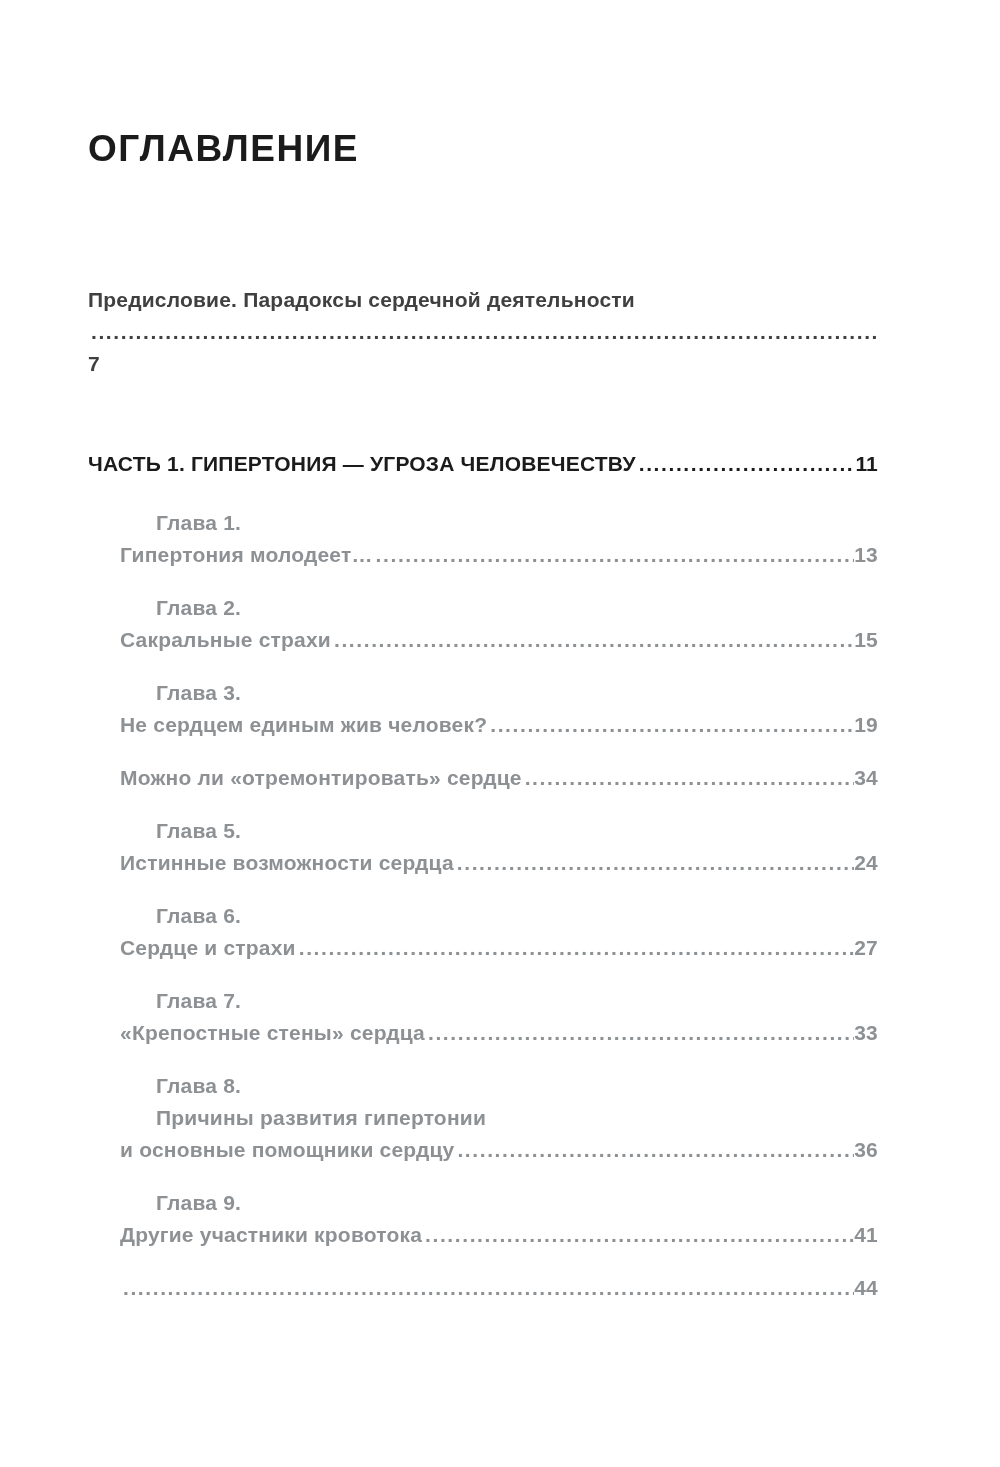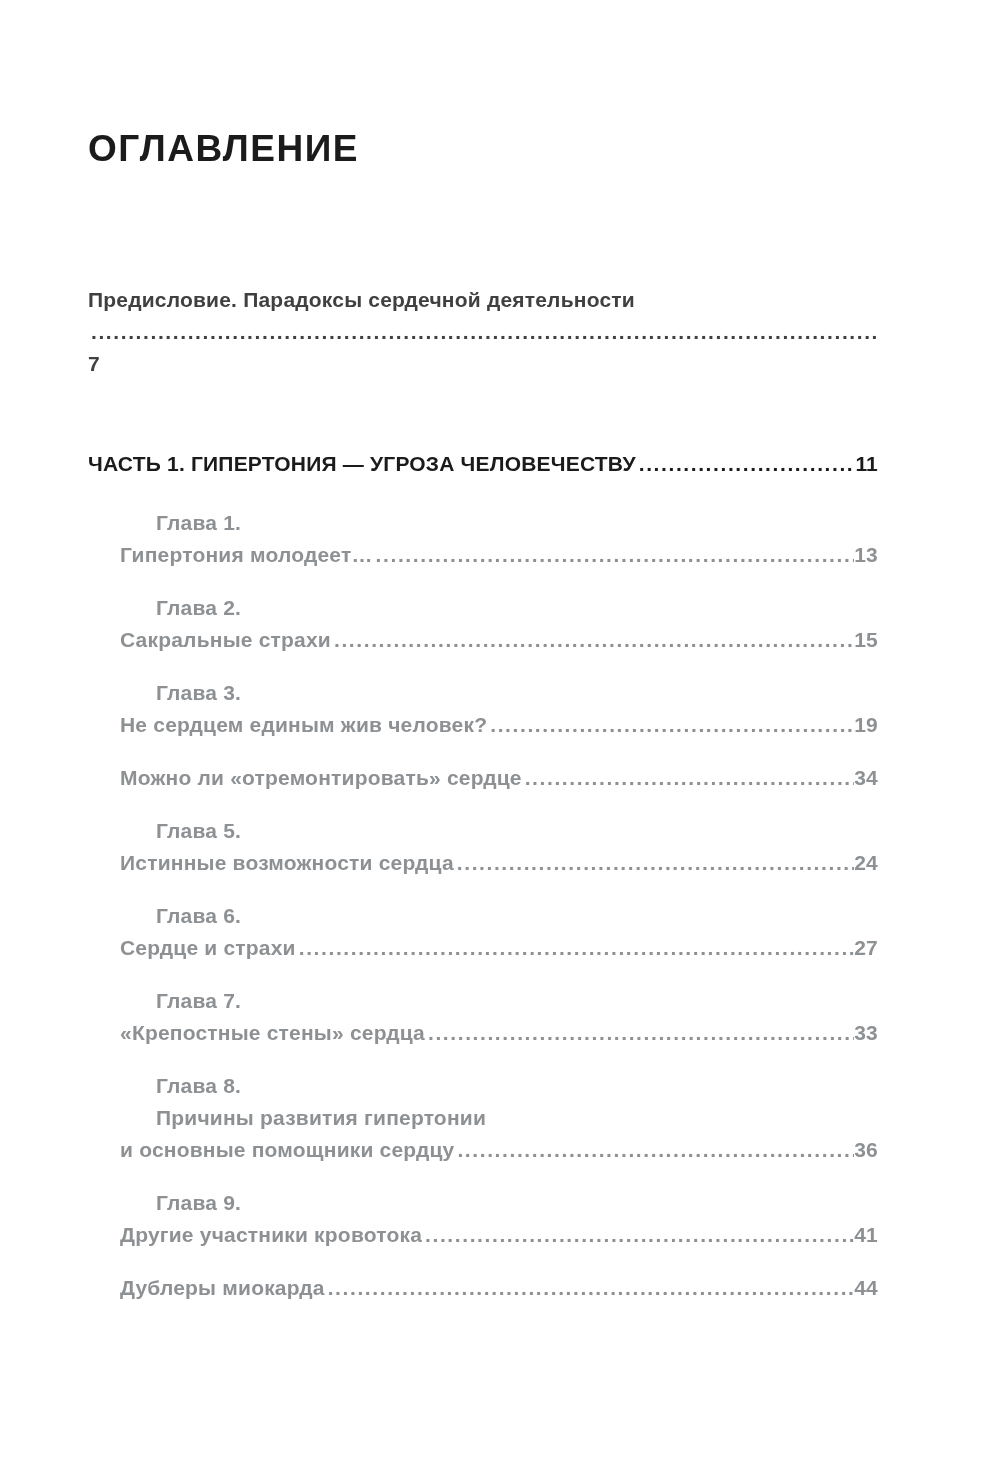--- a/index.html
+++ b/index.html
@@ -169,21 +169,20 @@
         <span class="text">Другие участники кровотока</span>
         <span class="leader"></span>
         <span class="pg">41</span>
       </div>
     </div>
   </div>
 
   <div class="chapter">
     <div>
       <div class="row">
-        <span class="text">Дублеры миокарда</span>
         <span class="leader"></span>
         <span class="pg">44</span>
       </div>
     </div>
   </div>
 </div>
 
   </div>
 </div>
 

